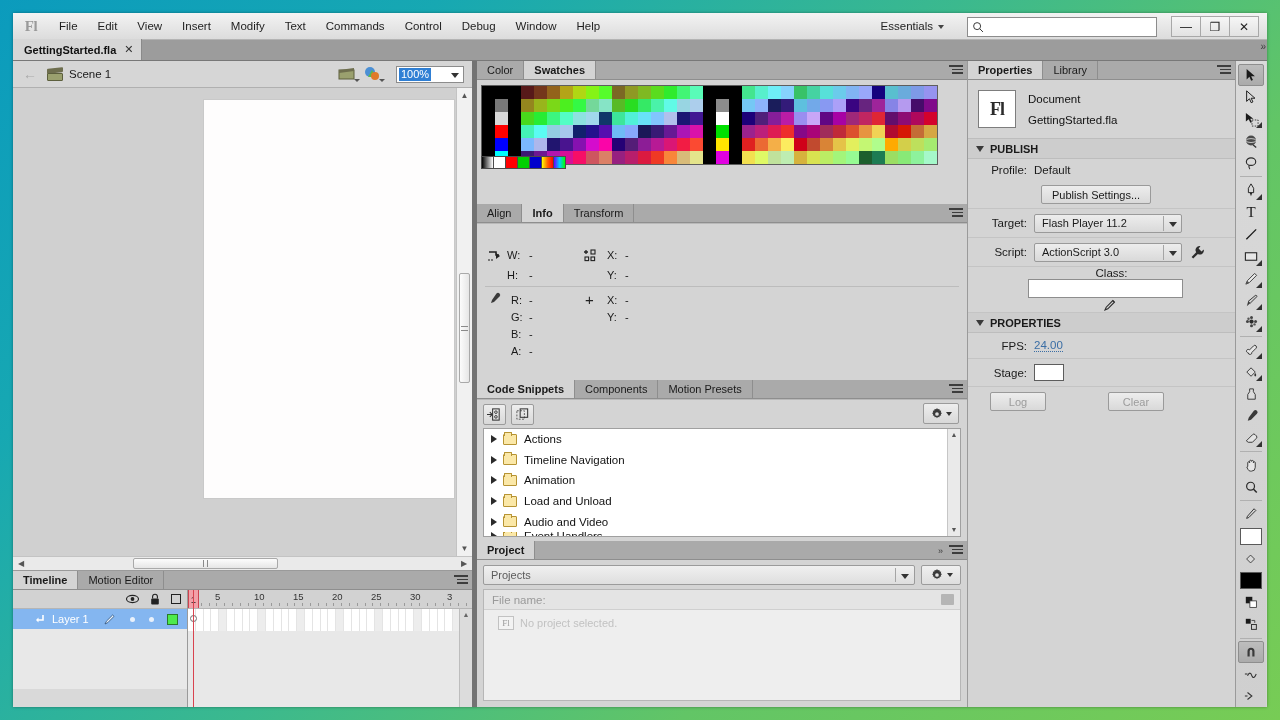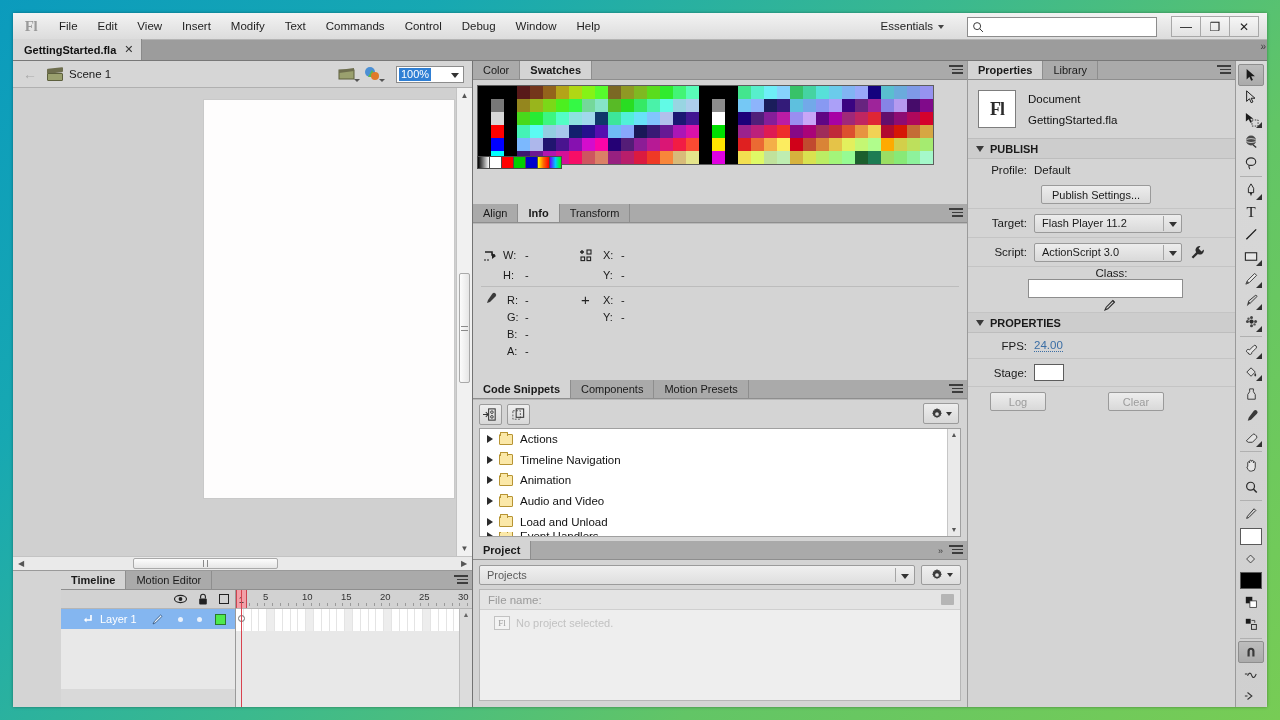--- a/index.html
+++ b/index.html
@@ -202,21 +202,21 @@
   .hscroll .hthumb i {
     display:block;height:7px;width:5px;
     border-left:1px solid #8a8a8a;border-right:1px solid #8a8a8a;
   }
 
   
   .timelinepanel {
     height: 137px; flex: 0 0 137px;
     background: #d4d4d4;
     border-top: 1px solid #9a9a9a;
-    display: flex; flex-direction: column; padding-left: 48px;
+    display: flex; flex-direction: column;
   }
   .paneltabs {
     height: 19px; flex: 0 0 19px;
     background: #aaaaaa;
     display: flex; align-items: stretch;
     position: relative;
     border-bottom: 1px solid #8e8e8e;
   }
   .ptab {
     padding: 0 10px; display: flex; align-items: center;
@@ -284,21 +284,21 @@
     position: absolute; right: 0; top: 19px; bottom: 0; width: 13px;
     background: #dcdcdc; border-left: 1px solid #bdbdbd;
   }
   .tl-scroll-v .a { text-align:center; font-size: 7px; color:#666; line-height: 11px;}
   .tl-blank { position:absolute; left:0; right:13px; top:41px; bottom:0; background:#e8e8e8;}
 
   
   .centercol {
     width: 495px; flex: 0 0 495px;
     display: flex; flex-direction: column;
-    border-left: 1px solid #737373;
+    border-left: 5px solid #737373;
     background: #d4d4d4; min-width:0;
   }
 
   
   .swatch-area { height: 124px; position: relative; background: #d4d4d4; }
   .swatch-grid {
     position: absolute; left: 4px; top: 5px;
     border: 1px solid #5e5e5e; display: block; line-height: 0;
     background: #000;
   }
@@ -816,26 +816,26 @@
             <span>Timeline Navigation</span>
           </div>
           <div class="cs-item">
             <i class="cs-tri"></i>
             <i class="folder"></i>
             <span>Animation</span>
           </div>
           <div class="cs-item">
             <i class="cs-tri"></i>
             <i class="folder"></i>
-            <span>Audio and Video</span>
+            <span>Load and Unload</span>
           </div>
           <div class="cs-item">
             <i class="cs-tri"></i>
             <i class="folder"></i>
-            <span>Load and Unload</span>
+            <span>Audio and Video</span>
           </div>
           <div class="cs-item" style="overflow:hidden;height:9px;">
             <i class="cs-tri"></i>
             <i class="folder"></i>
             <span>Event Handlers</span>
           </div>
           <div class="cs-scroll">
             <div class="a">▲</div>
             <div class="a b">▼</div>
           </div>

